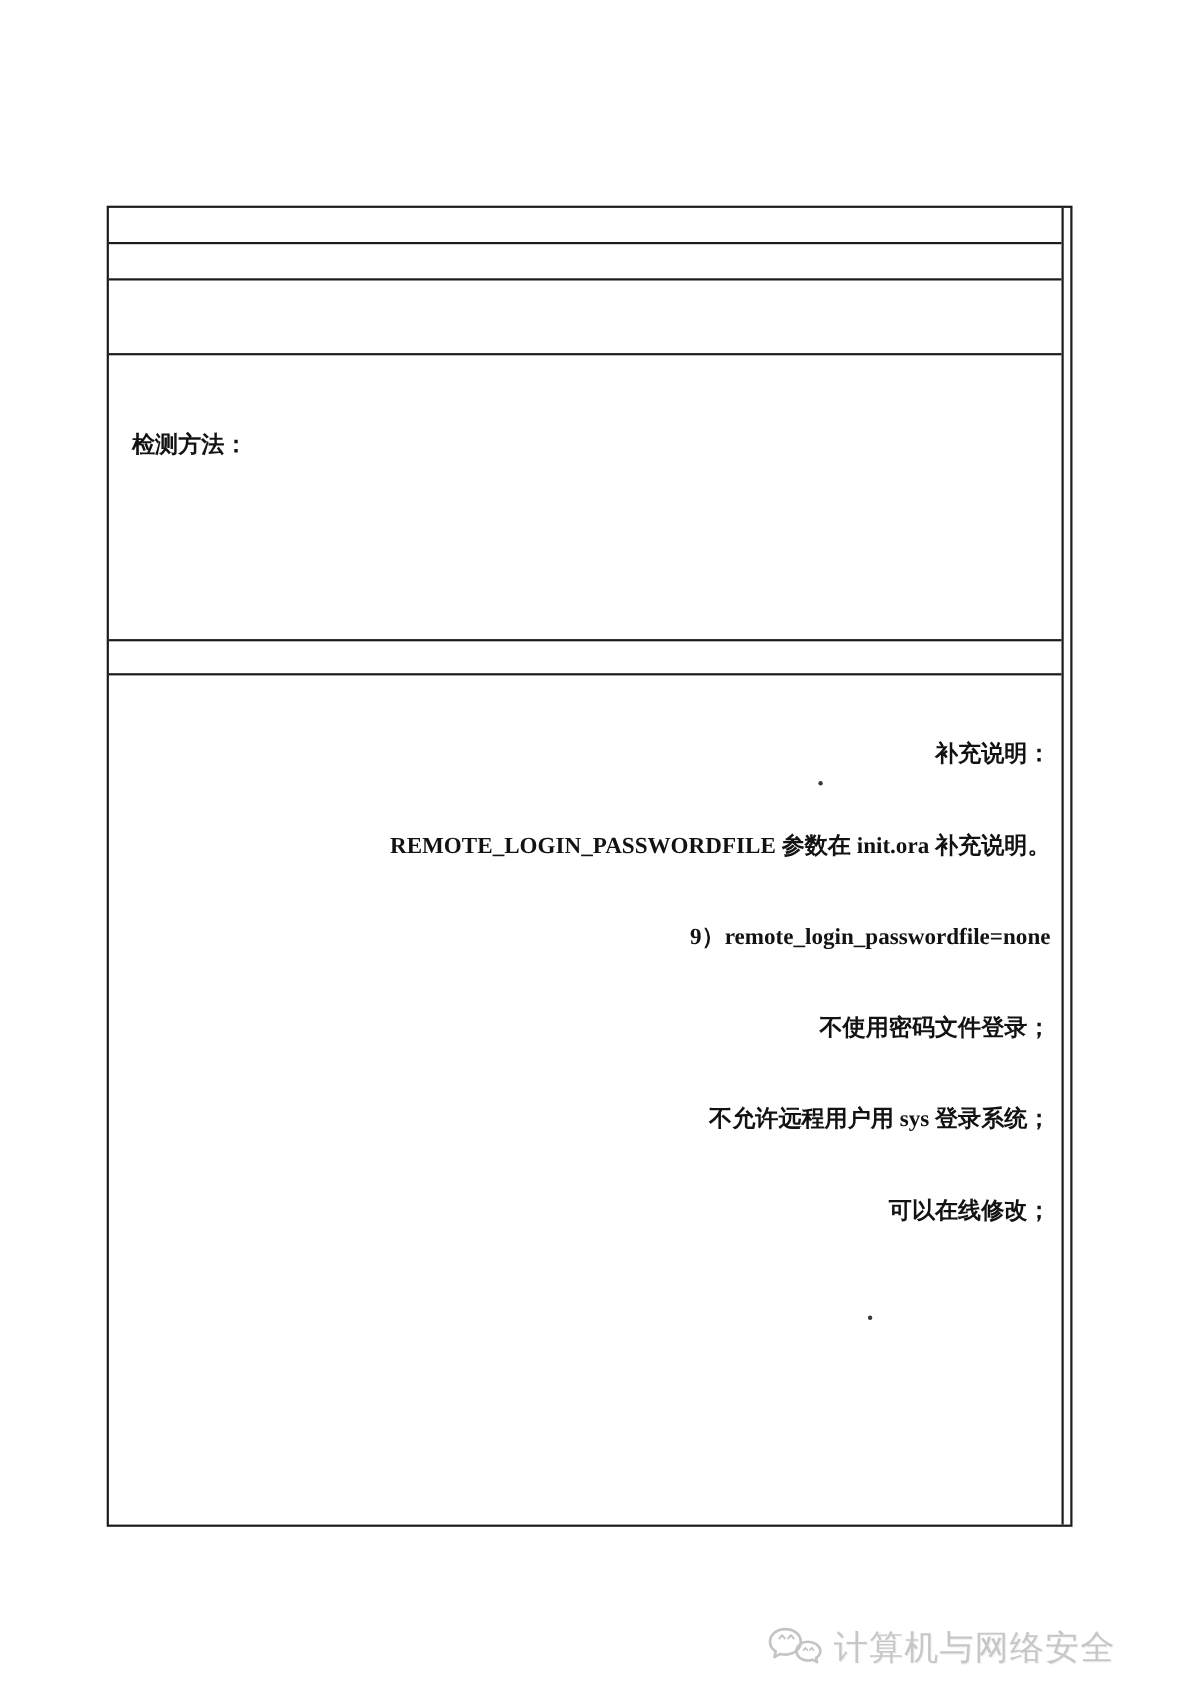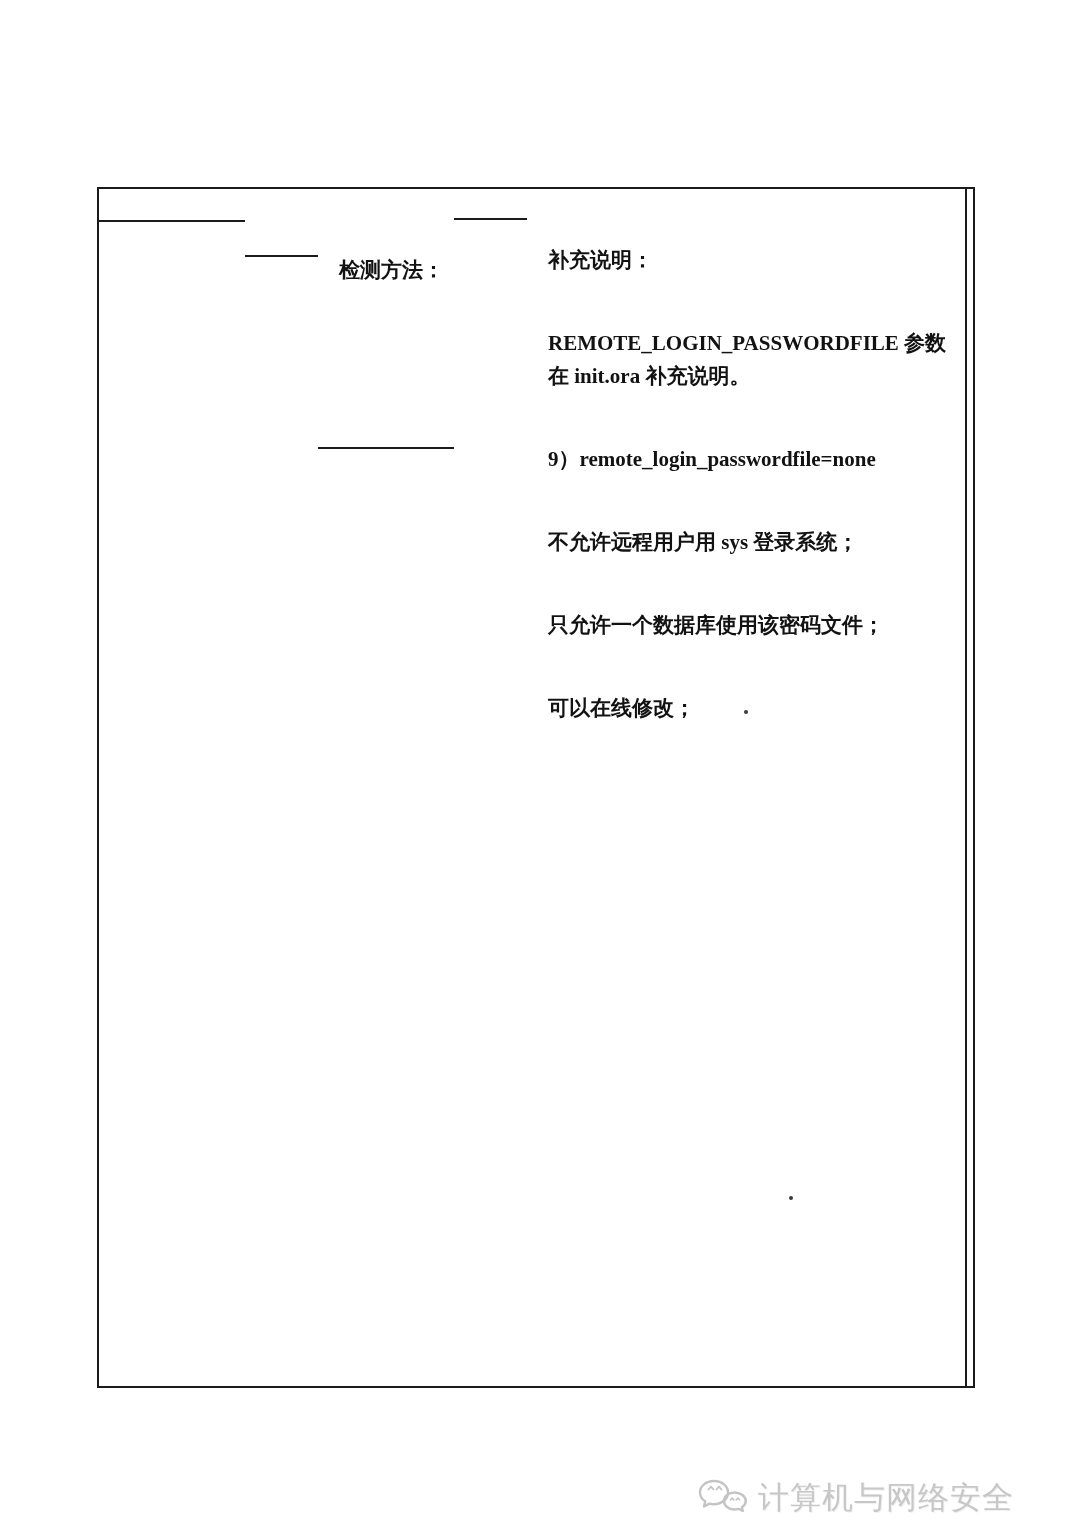--- a/index.html
+++ b/index.html
@@ -27,21 +27,21 @@
     width: 878px;
     height: 1201px;
     border: 2px solid #1b1b1b;
     box-sizing: border-box;
     display: flex;
     background: #ffffff;
   }
   .rows {
     flex: 1;
     display: flex;
-    flex-direction: row;
+    flex-direction: column;
     min-width: 0;
   }
   .right-strip {
     width: 6px;
     border-left: 2px solid #1b1b1b;
   }
   .row {
     border-bottom: 2px solid #1b1b1b;
     box-sizing: border-box;
     padding-left: 21px;
@@ -49,21 +49,21 @@
     font-weight: bold;
     font-size: 21px;
     white-space: pre-wrap;
     overflow: hidden;
   }
   .r1 { height: 33px; line-height: 33px; }
   .r2 { height: 33px; line-height: 33px; }
   .r3 { height: 68px; line-height: 34px; }
   .r4 { height: 260px; line-height: 32.5px; }
   .r5 { height: 31px; line-height: 31px; }
-  .r6 { flex: 1; border-bottom: none; padding-top: 5px; }
+  .r6 { flex: 1; border-bottom: none; padding-top: 5px; text-align: right; }
   .r6 .line { line-height: 33px; }
   .artifact-dot {
     position: absolute;
     width: 4px;
     height: 4px;
     background: #3a3a3a;
     border-radius: 50%;
   }
   .dot-1 { left: 744px; top: 710px; }
   .dot-2 { left: 789px; top: 1196px; }
@@ -119,22 +119,22 @@
       </div>
 
       <div class="row r5">
         
       </div>
 
       <div class="row r6">
         <div class="line">补充说明：</div>
         <div class="line">REMOTE_LOGIN_PASSWORDFILE 参数在 init.ora 补充说明。</div>
         <div class="line">9）remote_login_passwordfile=none</div>
+        <div class="line">不使用密码文件登录；</div>
         <div class="line">不允许远程用户用 sys 登录系统；</div>
-        <div class="line">只允许一个数据库使用该密码文件；</div>
         <div class="line">可以在线修改；</div>
         
         
         
         
       </div>
 
     </div>
     <div class="right-strip"></div>
   </div>

